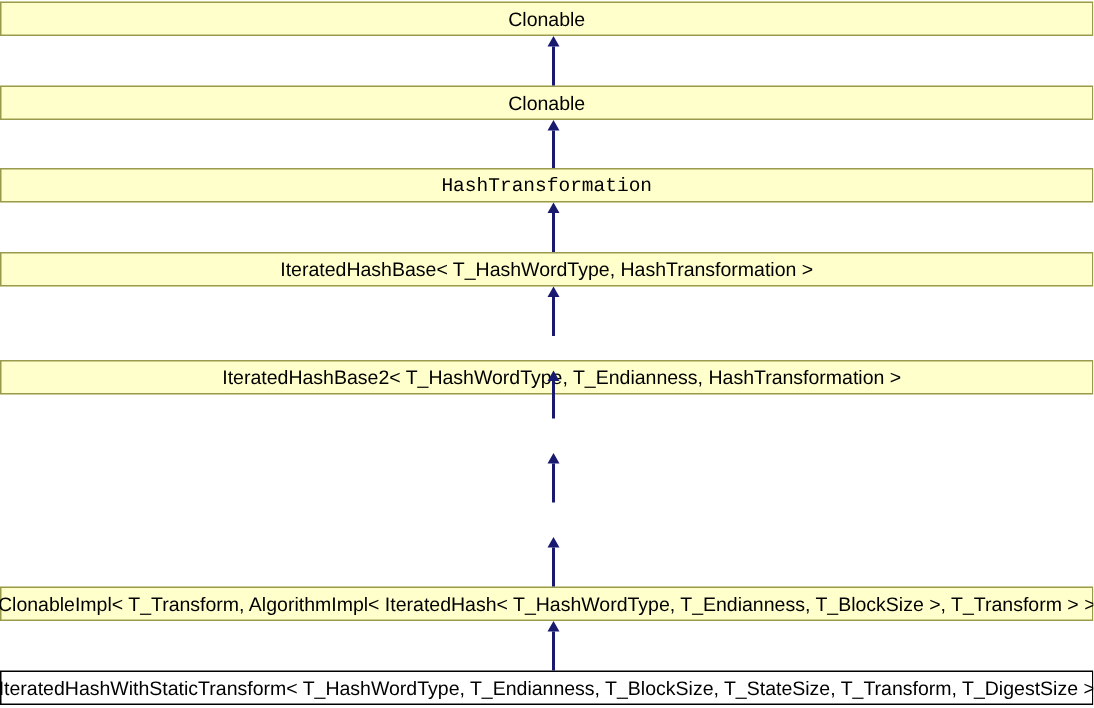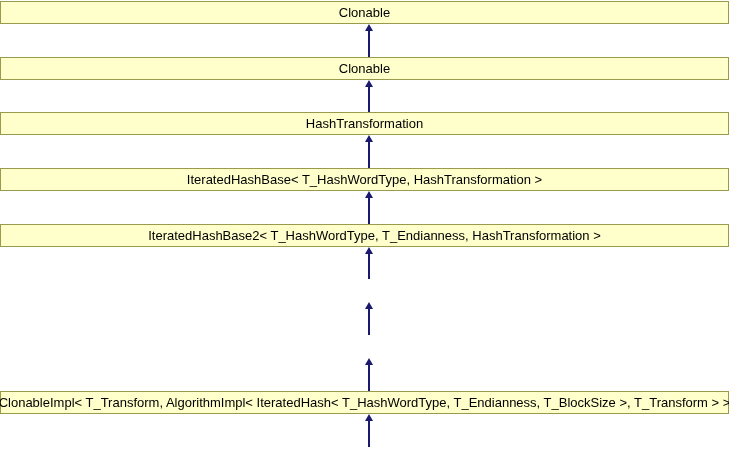--- a/index.html
+++ b/index.html
@@ -54,24 +54,25 @@
     background: var(--arrow, #191970);
   }
 </style>
 </head>
 <body>
 
 <div id="stage" style="--background: #FFFFFF; --node-fill: #FFFFCC; --node-border: #9A9A4D; --current-fill: #FFFFFF; --current-border: #000000; --arrow: #191970; --text: #000000;">
 
   <div class="node" style="top:1px;">Clonable</div>
   <div class="node" style="top:57px;">Clonable</div>
-  <div class="node" style="top:112px;">HashTransformation</div>
+  <div class="node" style="top:112px;font-family:Liberation Mono, monospace;">HashTransformation</div>
   <div class="node" style="top:168px;">IteratedHashBase&lt; T_HashWordType, HashTransformation &gt;</div>
-  <div class="node" style="top:224px;padding-left:20px;">IteratedHashBase2&lt; T_HashWordType, T_Endianness, HashTransformation &gt;</div>
+  <div class="node" style="top:240px;padding-left:20px;">IteratedHashBase2&lt; T_HashWordType, T_Endianness, HashTransformation &gt;</div>
   <div class="node" style="top:391px;text-align:center;">ClonableImpl&lt; T_Transform, AlgorithmImpl&lt; IteratedHash&lt; T_HashWordType, T_Endianness, T_BlockSize &gt;, T_Transform &gt; &gt;</div>
+  <div class="node current" style="top:447px;">IteratedHashWithStaticTransform&lt; T_HashWordType, T_Endianness, T_BlockSize, T_StateSize, T_Transform, T_DigestSize &gt;</div>
 
   <div class="arrow" style="top:24px;height:33px;">
       <span class="head"></span>
       <span class="shaft"></span>
     </div>
   <div class="arrow" style="top:80px;height:32px;">
       <span class="head"></span>
       <span class="shaft"></span>
     </div>
   <div class="arrow" style="top:135px;height:33px;">

